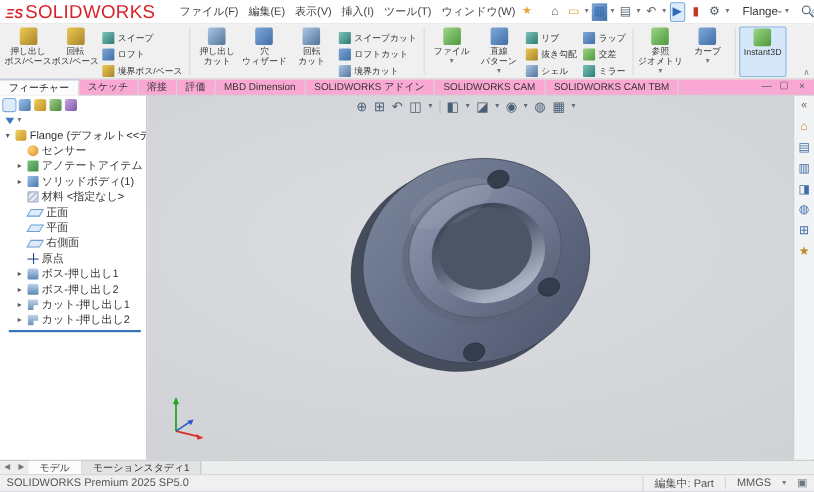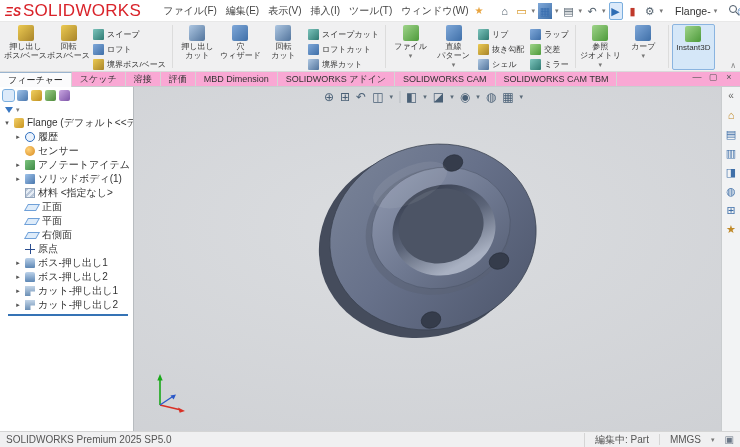--- a/index.html
+++ b/index.html
@@ -367,25 +367,20 @@
         <span class="funnel"></span>
         <span class="caret">▾</span>
       </div>
 
       <div class="trow root">
         <span class="arrow open"></span>
         <span class="ti ti-part"></span>
         <span class="tl">Flange (デフォルト&lt;&lt;デフォルト&gt;_表示状態</span>
       </div>
       <div class="trow">
-        <span class="arrow exp"></span>
-        <span class="ti ti-clock"></span>
-        <span class="tl">履歴</span>
-      </div>
-      <div class="trow">
         <span class="arrow"></span>
         <span class="ti ti-sensor"></span>
         <span class="tl">センサー</span>
       </div>
       <div class="trow">
         <span class="arrow exp"></span>
         <span class="ti ti-annot"></span>
         <span class="tl">アノテートアイテム</span>
       </div>
       <div class="trow">
@@ -506,20 +501,26 @@
       <span class="tpi amber">⌂</span>
       <span class="tpi">▤</span>
       <span class="tpi">▥</span>
       <span class="tpi">◨</span>
       <span class="tpi">◍</span>
       <span class="tpi">⊞</span>
       <span class="tpi amber">★</span>
     </div>
   </div>
 
+  <div class="doctabs">
+    <span class="dtarrow">◀</span>
+    <span class="dtarrow">▶</span>
+    <span class="dtab active">モデル</span>
+    <span class="dtab">モーションスタディ1</span>
+  </div>
 
   <div class="statusbar">
     <span>SOLIDWORKS Premium 2025 SP5.0</span>
     <div class="sb-right">
       <span class="sb-item">編集中: Part</span>
       <span class="sb-item">
         <span>MMGS</span>
       </span>
       <span class="caret">▾</span>
       <span class="sbi">▣</span>

